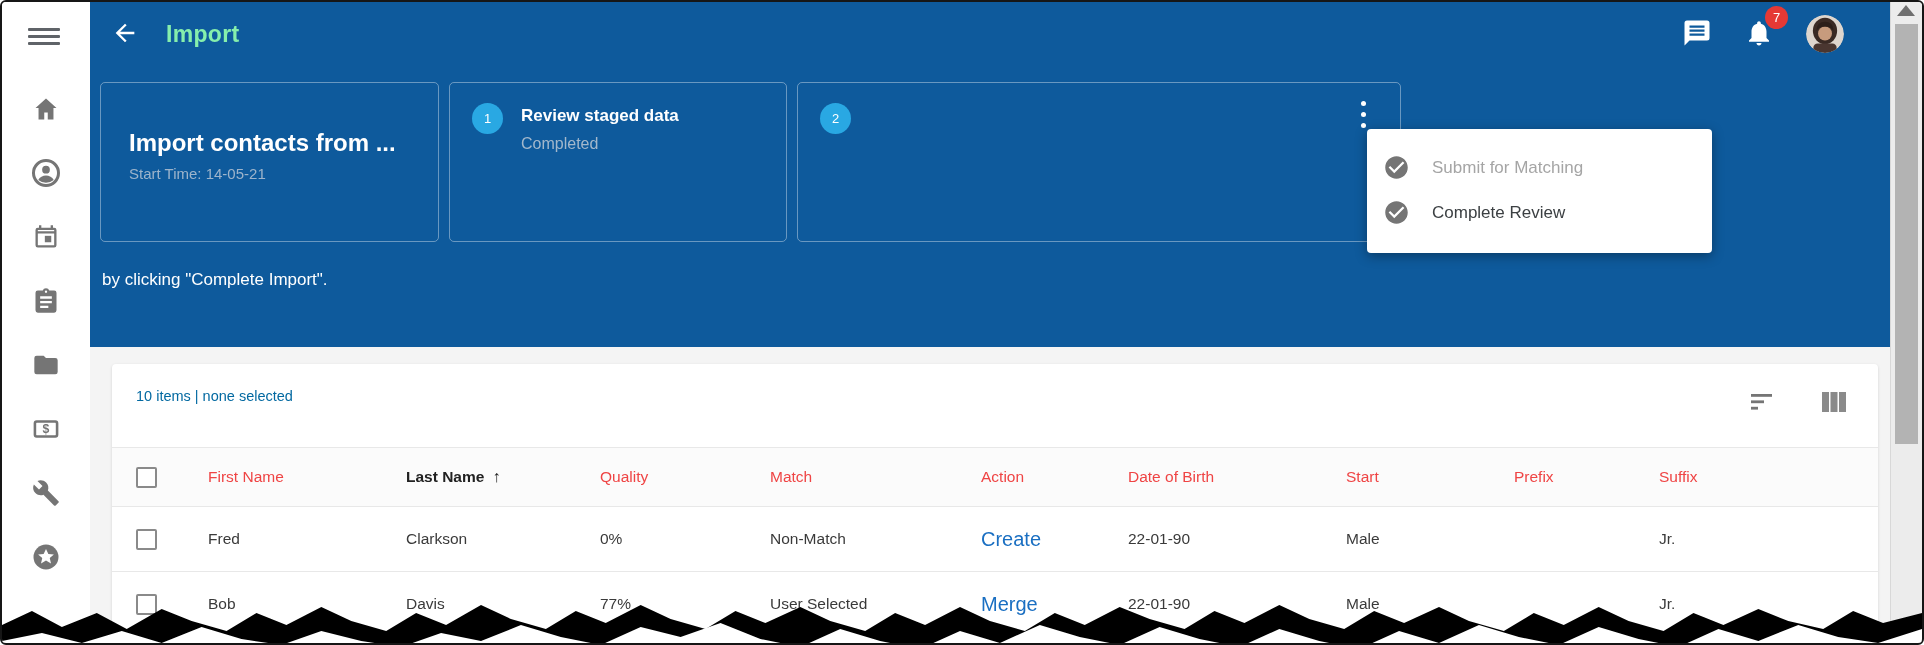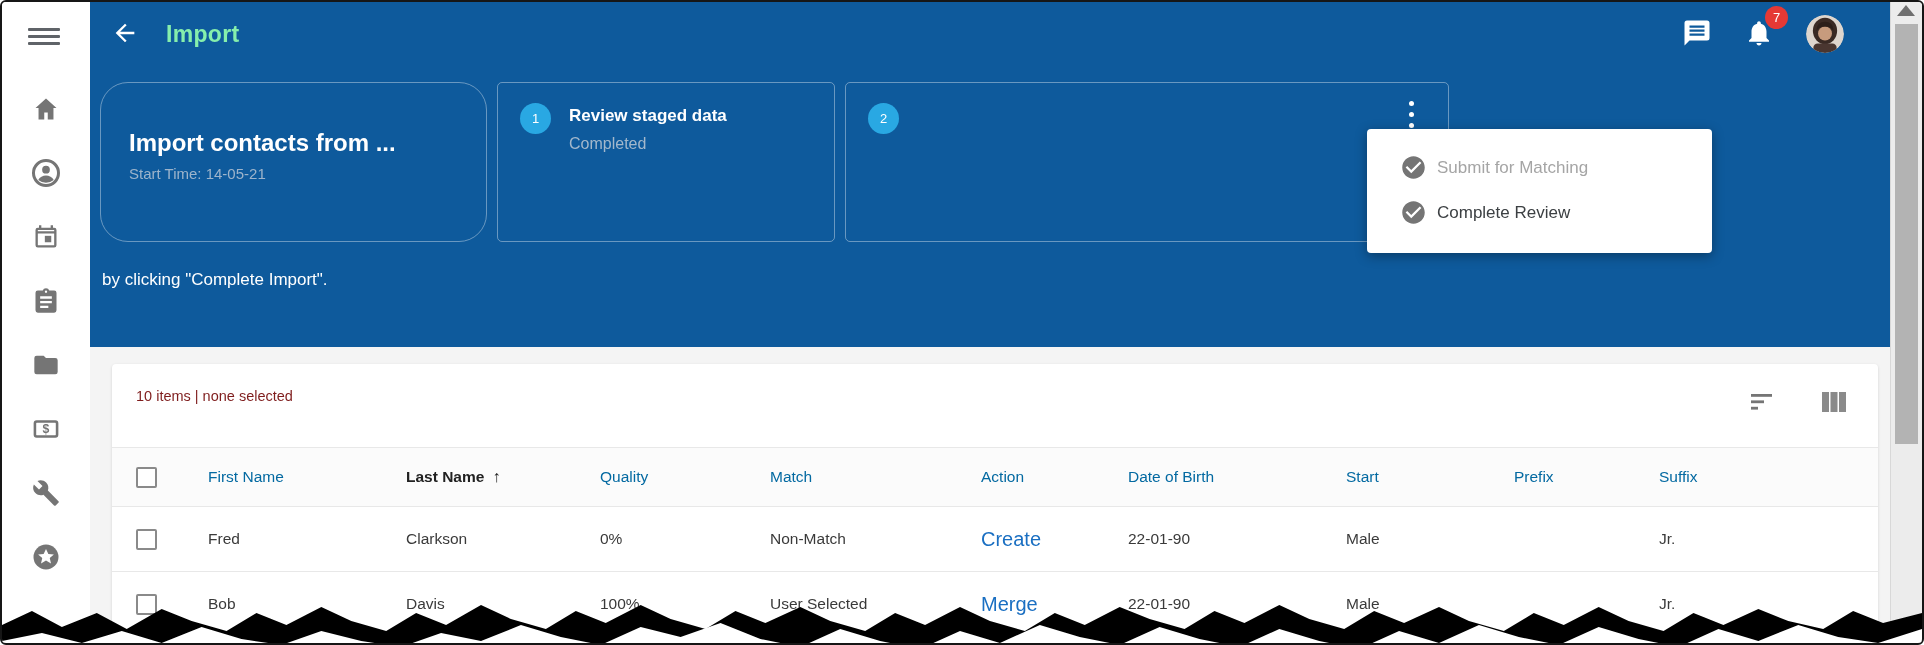--- a/index.html
+++ b/index.html
@@ -26,60 +26,60 @@
   .topbar-right{ margin-left:auto; margin-right:46px; display:flex; align-items:center; gap:32px; }
   .icon-btn{ background:transparent; border:none; cursor:pointer; position:relative; }
   .badge{ position:absolute; top:-12px; right:-14px; width:23px; height:23px; border-radius:50%;
           background:#e53935; color:#fff; font-size:13px; display:flex; align-items:center; justify-content:center; }
   .avatar{ width:38px; height:38px; border-radius:50%; overflow:hidden; cursor:pointer; border:none;
            background:transparent; padding:0; }
 
   
   .cards{ position:absolute; left:10px; top:80px; display:flex; gap:10px; }
   .wcard{ height:160px; border:1px solid rgba(255,255,255,.38); border-radius:5px; position:relative; }
-  .wcard.info{ width:387px; padding:46px 0 16px 28px;border-radius:28px; }
+  .wcard.info{ width:339px; padding:46px 0 16px 28px; }
   .wcard.step{ padding:20px 0 0 22px; display:flex; gap:18px; }
   .wcard.s1{ width:338px; } .wcard.s2{ width:604px; }
   .info-title{ color:#fff; font-size:24px; font-weight:bold; white-space:nowrap; }
   .info-sub{ color:#fff; font-size:16px; font-weight:bold; margin-top:10px; }
   .info-meta{ color:#9db4cb; font-size:15px; margin-top:8px; }
   .step-circle{ width:31px; height:31px; border-radius:50%; background:#29a8e3; color:#fff; font-size:13px;
                 display:flex; align-items:center; justify-content:center; flex:0 0 auto; }
   .step-title{ color:#fff; font-size:17px; font-weight:bold; margin-top:3px; }
   .step-status{ color:#a3b8cc; font-size:16px; margin-top:9px; }
   .kebab{ position:absolute; right:26px; top:14px; width:22px; height:44px; background:transparent; border:none;
           cursor:pointer; display:flex; flex-direction:column; align-items:center; gap:6px; padding-top:4px; }
   .kebab i{ width:5px; height:5px; border-radius:50%; background:#fff; }
 
   .hero-desc{ position:absolute; left:12px; top:262px; width:1775px; color:#fff; font-size:17px; }
   .hero-desc div{ white-space:nowrap; line-height:32px; }
 
   
   .popup{ position:absolute; left:1365px; top:127px; width:345px; background:#fff; border-radius:4px;
           box-shadow:0 3px 12px rgba(0,0,0,.35); z-index:40; padding:16px 0 18px; }
-  .popup-item{ height:45px; display:flex; align-items:center; gap:10px; padding-left:33px; width:100%;
+  .popup-item{ height:45px; display:flex; align-items:center; gap:22px; padding-left:16px; width:100%;
                background:transparent; border:none; cursor:pointer; font-size:17px;
                font-family:"Liberation Sans","DejaVu Sans",sans-serif; }
   .popup-item .lbl-disabled{ color:#a5a5a5; }
   .popup-item .lbl-enabled{ color:#3c4043; }
 
   
   .content{ position:absolute; left:88px; top:345px; width:1800px; height:300px; background:#f4f4f4; }
   .table-card{ position:absolute; left:22px; top:17px; width:1766px; height:283px; background:#fff;
                border-radius:4px 4px 0 0; box-shadow:0 1px 3px rgba(0,0,0,.14); }
   .tc-header{ position:relative; height:83px; padding:17px 0 0 24px; }
   .tc-title{ color:#212121; font-size:20px; }
-  .tc-sub{ color:#7f1d1d; font-size:14.5px; margin-top:7px; }
+  .tc-sub{ color:#0369a1; font-size:14.5px; margin-top:7px; }
   .tc-tools{ position:absolute; right:30px; top:26px; display:flex; gap:44px; }
   .tool-btn{ background:transparent; border:none; cursor:pointer; }
 
   .grid-row{ display:grid; grid-template-columns:72px 198px 194px 170px 211px 147px 218px 168px 145px 1fr;
              align-items:center; padding-left:24px; }
   .head-row{ height:60px; background:#fbfbfb; border-top:1px solid #e8e8e8; border-bottom:1px solid #e8e8e8; }
-  .head-cell{ color:#0369a1; font-size:15.5px; cursor:pointer; }
+  .head-cell{ color:#ef4444; font-size:15.5px; cursor:pointer; }
   .head-cell.sorted{ color:#212121; font-weight:bold; }
   .sort-arrow{ font-size:16px; margin-left:8px; font-weight:normal; }
   .data-row{ height:65px; background:#fff; border-bottom:1px solid #e8e8e8; cursor:pointer; }
   .cell{ color:#3a3a3a; font-size:15.5px; }
   .link-cell{ color:#1a6fc2; font-size:20px; cursor:pointer; }
   .checkbox{ width:21px; height:21px; border:2px solid #8a8a8a; border-radius:2px; background:#fff; cursor:pointer; }
 
   
   .scrollcol{ position:absolute; right:0; top:0; width:32px; height:100%; background:#ececec;
               border-left:1px solid #d8d8d8; z-index:6; }
@@ -279,21 +279,21 @@
         <span class="cell">22-01-90</span>
         <span class="cell">Male</span>
         <span class="cell"></span>
         <span class="cell">Jr.</span>
       </div>
 
       <div class="grid-row data-row">
         <span class="checkbox"></span>
         <span class="cell">Bob</span>
         <span class="cell">Davis</span>
-        <span class="cell">100%</span>
+        <span class="cell">77%</span>
         <span class="cell">User Selected</span>
         <span class="link-cell">Merge</span>
         <span class="cell">22-01-90</span>
         <span class="cell">Male</span>
         <span class="cell"></span>
         <span class="cell">Jr.</span>
       </div>
     </div>
   </section>
 

